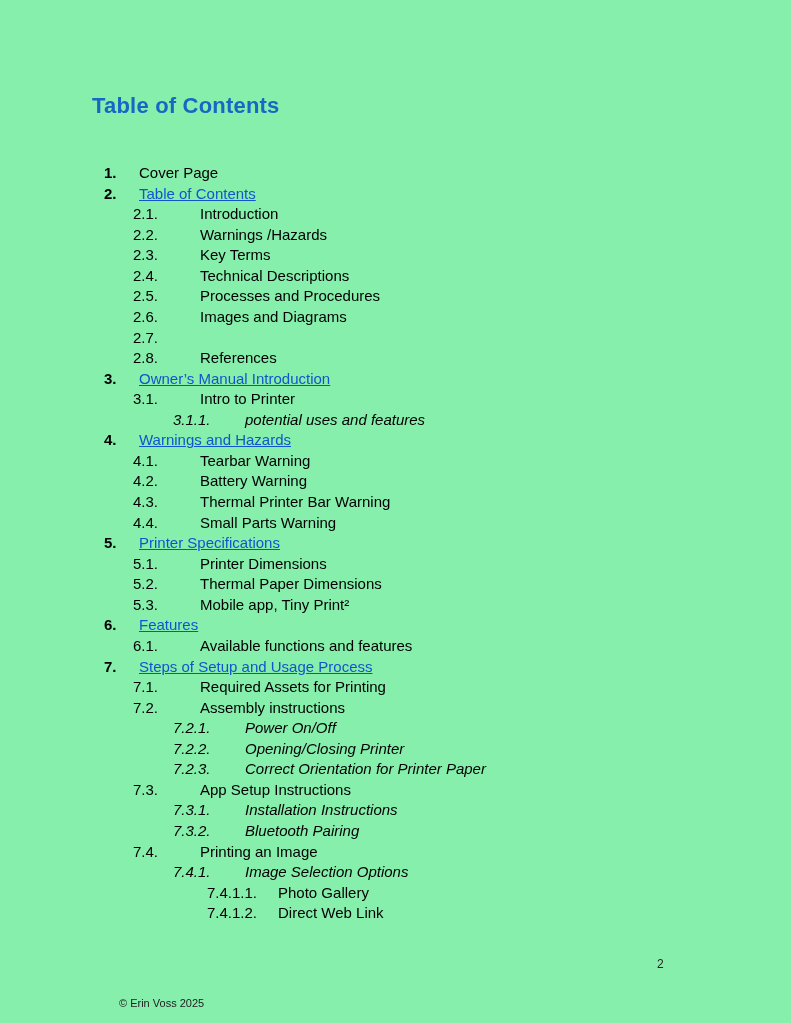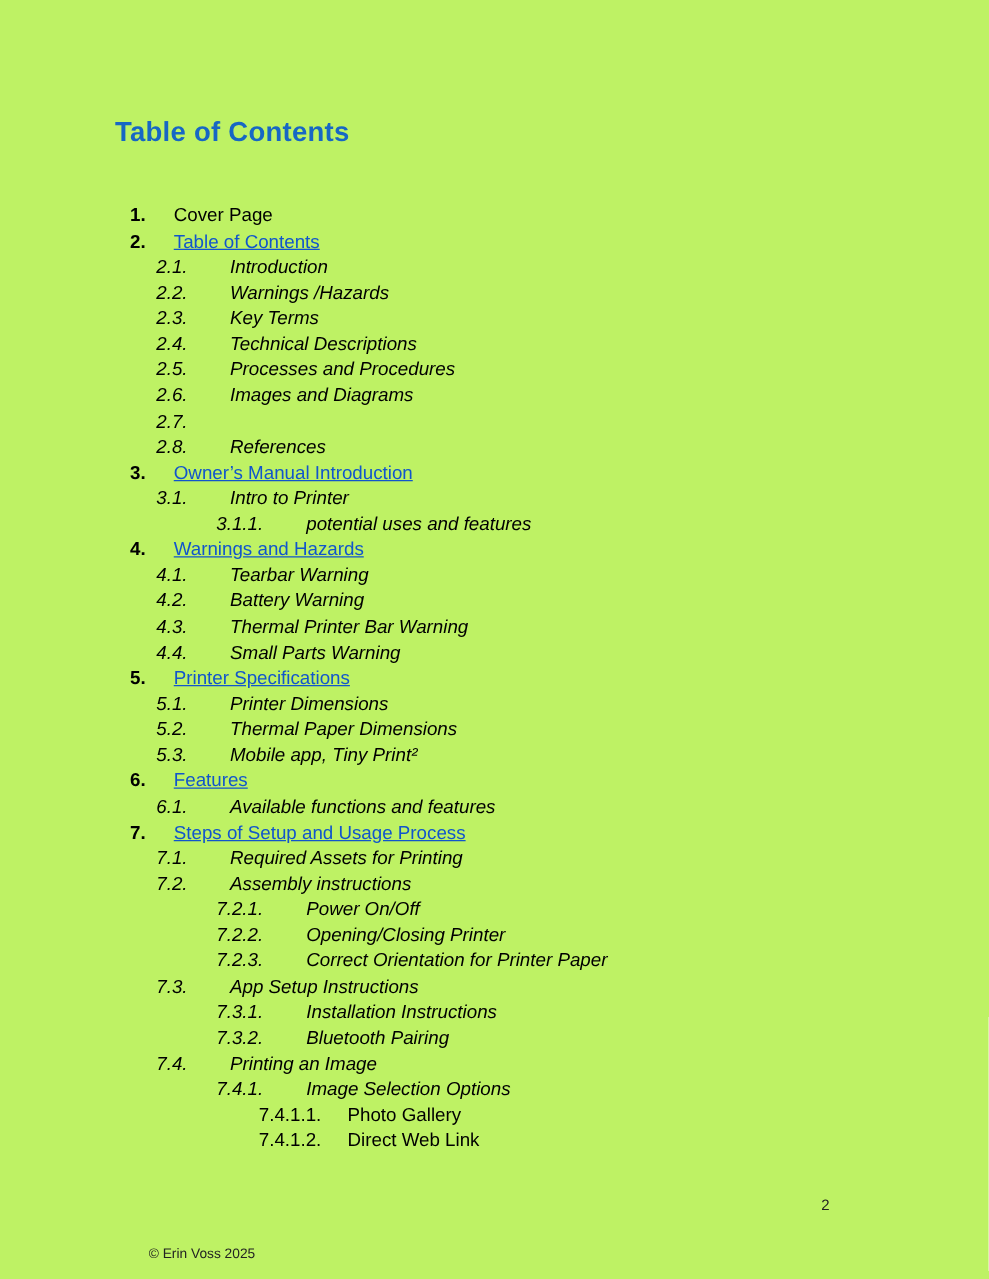--- a/index.html
+++ b/index.html
@@ -1,20 +1,20 @@
 <!DOCTYPE html>
 <html><head>
 <meta charset="utf-8">
 <style>
   html, body { margin: 0; padding: 0; background: #ffffff; }
   .page {
     position: relative;
     width: 791px;
     height: 1023px;
-    background: #bef264;
+    background: #86efac;
     font-family: "Liberation Sans", sans-serif;
     color: #000000;
     overflow: hidden;
   }
   .doc-title {
     position: absolute;
     left: 92px;
     top: 93px;
     font-size: 22px;
     font-weight: bold;
@@ -31,22 +31,22 @@
     position: relative;
     height: 20.57px;
     line-height: 20.57px;
     font-size: 15px;
     white-space: nowrap;
   }
   .toc-num, .toc-label { position: absolute; top: 0; }
   
   .lv1 .toc-num   { left: 104px; font-weight: bold; }
   .lv1 .toc-label { left: 139px; font-weight: normal; }
-  .lv2 .toc-num   { left: 125px; font-style: italic; }
-  .lv2 .toc-label { left: 184px; font-style: italic; }
+  .lv2 .toc-num   { left: 133px; }
+  .lv2 .toc-label { left: 200px; }
   .lv3 .toc-num   { left: 173px; }
   .lv3 .toc-label { left: 233px; margin-left: 12px; }
   .lv4 .toc-num   { left: 207px; }
   .lv4 .toc-label { left: 278px; }
   .italic { font-style: italic; }
   .toc-link {
     color: #1155cc;
     font-weight: bold;
     text-decoration: underline;
     cursor: pointer;

